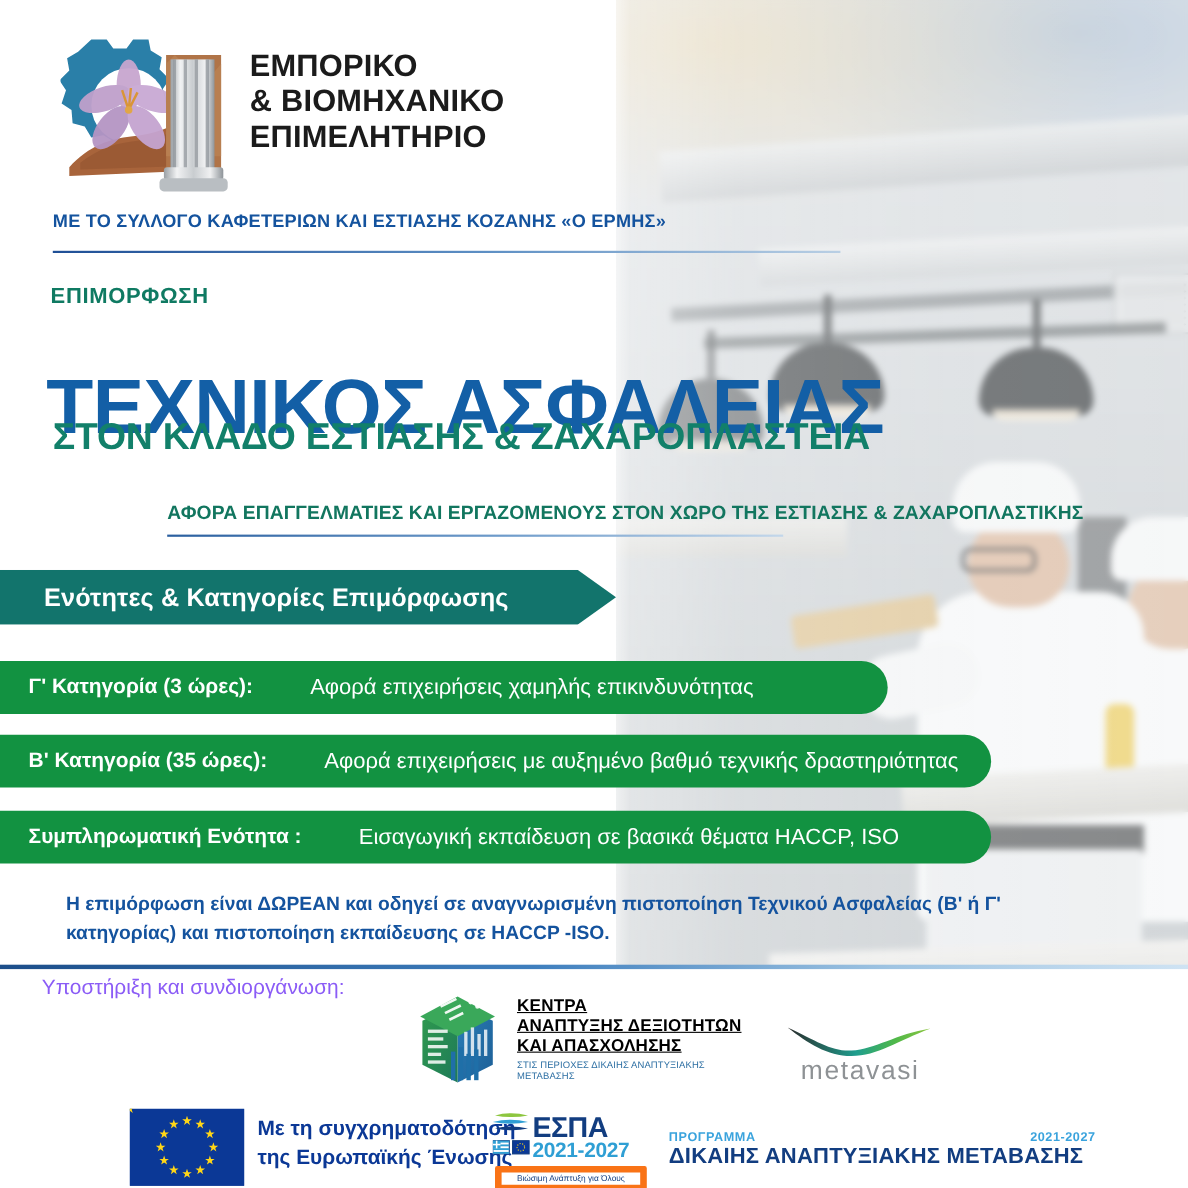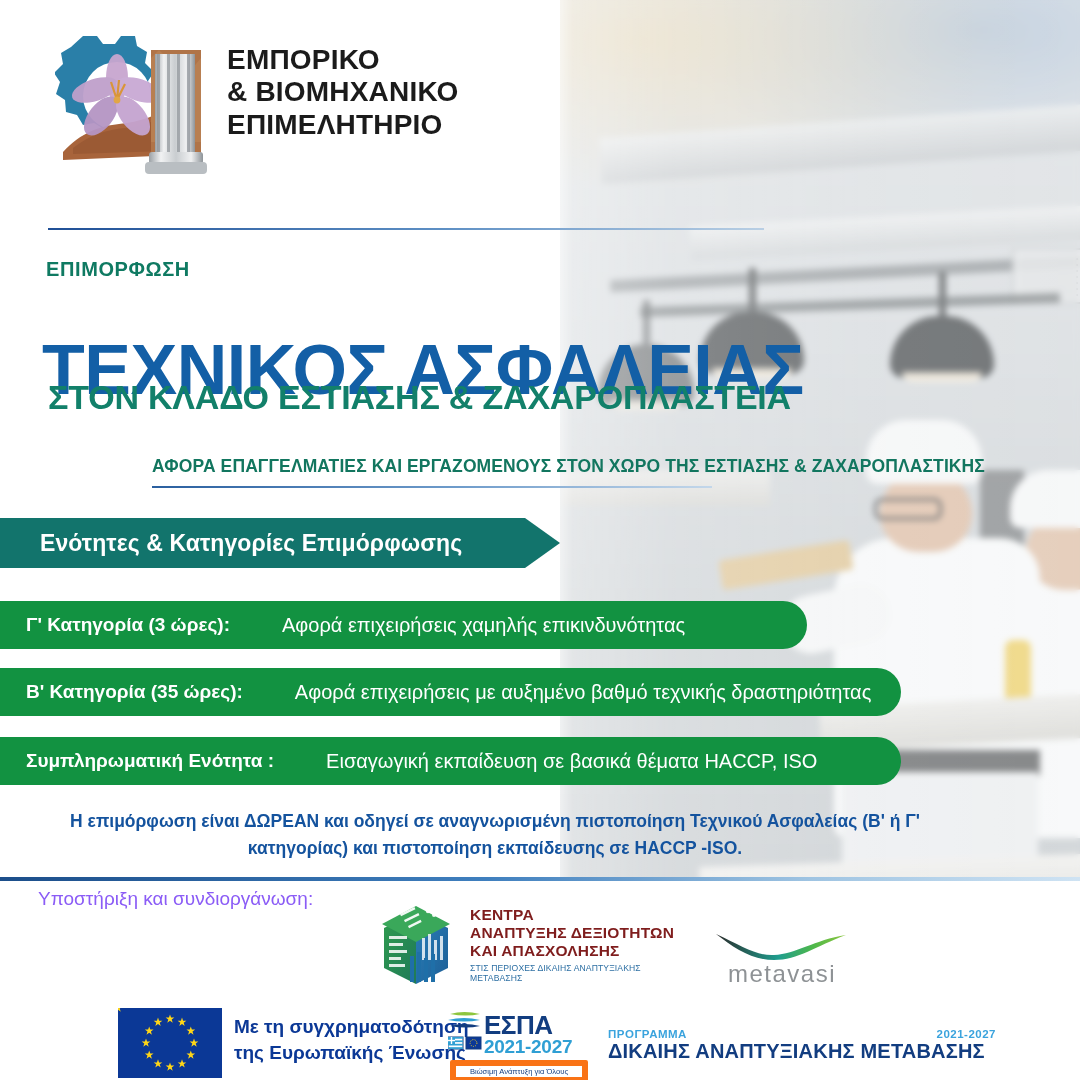--- a/index.html
+++ b/index.html
@@ -143,29 +143,29 @@
   }
   .bar .strong{font-size:19px;font-weight:bold;}
   .bar .rest{font-size:20px;font-weight:normal;padding-left:7px;margin-left:45px;}
   #bar-1{left:0;top:601px;width:807px;}
   #bar-2{left:0;top:668px;width:901px;}
   #bar-3{left:0;top:737px;width:901px;}
 
   
   #note{
     position:absolute;left:60px;top:808px;width:870px;
-    text-align:center;font-size:17.5px;font-weight:bold;color:#14539e;line-height:1.55;
+    font-size:17.5px;font-weight:bold;color:#14539e;line-height:1.55;
   }
 
   
   #support-label{position:absolute;left:38px;top:888px;font-size:19px;color:#8b5cf6;}
   #keda-logo{position:absolute;left:370px;top:898px;width:320px;height:88px;}
   #keda-mark{position:absolute;left:0;top:0;width:92px;height:88px;}
   #keda-text{position:absolute;left:100px;top:8px;width:222px;}
-  #keda-text .l{font-size:15.5px;font-weight:bold;color:#7f1d1d;line-height:1.17;letter-spacing:.2px;}
+  #keda-text .l{font-size:15.5px;font-weight:bold;color:#000000;line-height:1.17;letter-spacing:.2px;text-decoration:underline;}
   #keda-text .sm{font-size:8.6px;color:#2d6fa3;letter-spacing:.1px;padding-top:3px;}
   #metavasi-logo{position:absolute;left:712px;top:930px;width:140px;height:58px;}
   #metavasi-word{position:absolute;left:0;top:30px;width:140px;text-align:center;
     font-size:24px;color:#8e9295;letter-spacing:1.5px;}
 
   
   #eu-flag{position:absolute;left:118px;top:1008px;width:104px;height:70px;background:#0b3896;}
   #eu-text{position:absolute;left:234px;top:1014px;font-size:19px;font-weight:bold;color:#0b3896;line-height:1.36;}
   #espa-logo{position:absolute;left:448px;top:1010px;width:130px;height:62px;}
   #espa-word{position:absolute;left:36px;top:0;font-size:26px;font-weight:bold;color:#123d80;letter-spacing:-.5px;}
@@ -281,20 +281,21 @@
           </g>
         </svg>
       </div>
       <div id="logo-text">
         <div>ΕΜΠΟΡΙΚΟ</div>
         <div>&amp; ΒΙΟΜΗΧΑΝΙΚΟ</div>
         <div>ΕΠΙΜΕΛΗΤΗΡΙΟ</div>
       </div>
     </div>
 
+    <div id="partner-line">ΜΕ ΤΟ ΣΥΛΛΟΓΟ ΚΑΦΕΤΕΡΙΩΝ ΚΑΙ ΕΣΤΙΑΣΗΣ ΚΟΖΑΝΗΣ  «Ο ΕΡΜΗΣ»</div>
     <div id="rule-1"></div>
 
     <div id="eyebrow">ΕΠΙΜΟΡΦΩΣΗ</div>
     <h1 id="title-main">ΤΕΧΝΙΚΟΣ ΑΣΦΑΛΕΙΑΣ</h1>
     <div id="title-sub">ΣΤΟΝ ΚΛΑΔΟ ΕΣΤΙΑΣΗΣ &amp; ΖΑΧΑΡΟΠΛΑΣΤΕΙΑ</div>
 
     <div id="audience">ΑΦΟΡΑ ΕΠΑΓΓΕΛΜΑΤΙΕΣ ΚΑΙ ΕΡΓΑΖΟΜΕΝΟΥΣ ΣΤΟΝ ΧΩΡΟ ΤΗΣ ΕΣΤΙΑΣΗΣ &amp; ΖΑΧΑΡΟΠΛΑΣΤΙΚΗΣ</div>
     <div id="rule-2"></div>
 
     <div id="section-banner">

